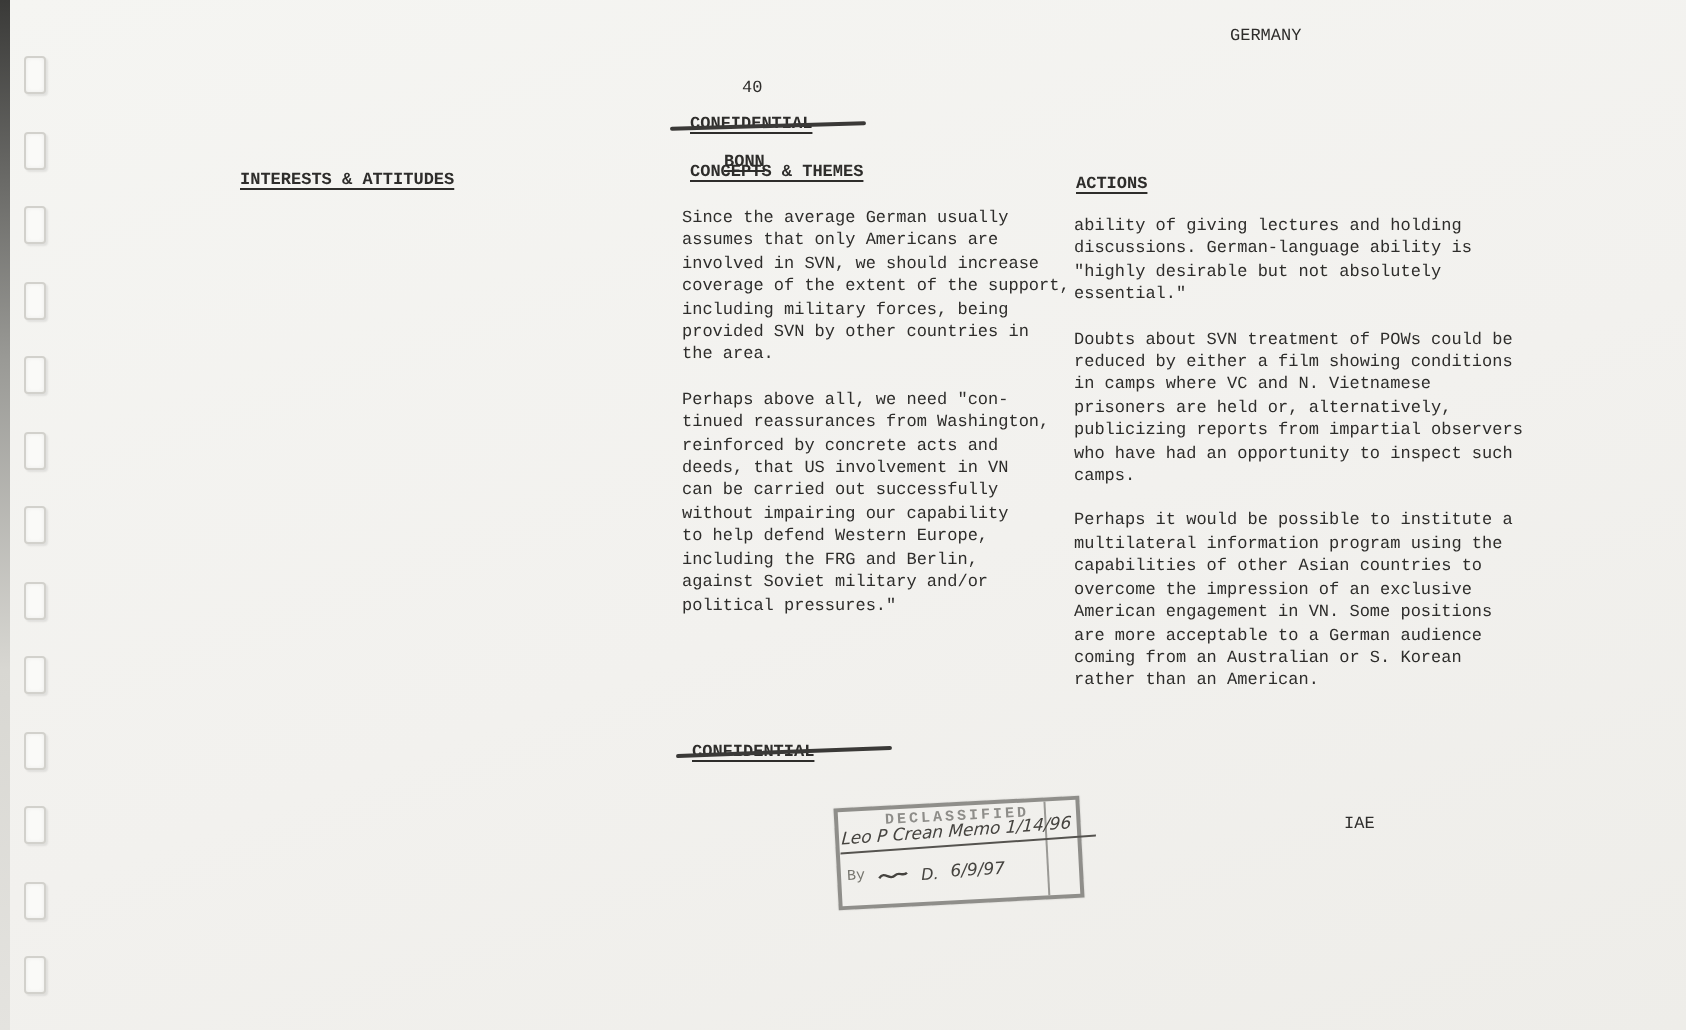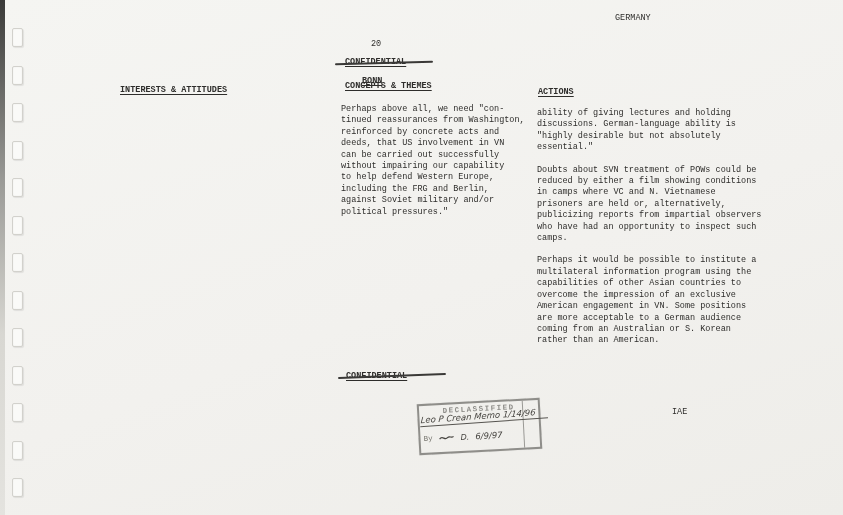--- a/index.html
+++ b/index.html
@@ -63,31 +63,38 @@
   <div class="hole" style="top:216px"></div>
   <div class="hole" style="top:253px"></div>
   <div class="hole" style="top:291px"></div>
   <div class="hole" style="top:328px"></div>
   <div class="hole" style="top:366px"></div>
   <div class="hole" style="top:403px"></div>
   <div class="hole" style="top:441px"></div>
   <div class="hole" style="top:478px"></div>
 
   <div class="t" style="left:615px;top:13px">GERMANY</div>
-  <div class="t" style="left:371px;top:39px">20</div>
+  <div class="t" style="left:371px;top:39px">40</div>
 
   <div class="t ul" style="left:345px;top:57px">CONFIDENTIAL</div>
   <div class="strike" style="left:335px;top:62px;width:98px;transform:rotate(-1.6deg)"></div>
 
   <div class="t ul" style="left:120px;top:85px">INTERESTS &amp; ATTITUDES</div>
   <div class="t ul" style="left:362px;top:76px">BONN</div>
   <div class="t ul" style="left:345px;top:81px">CONCEPTS &amp; THEMES</div>
   <div class="t ul" style="left:538px;top:87px">ACTIONS</div>
 
   <div class="col" style="left:341px;top:104px;width:205px">
+    <p class="para">Since the average German usually
+assumes that only Americans are
+involved in SVN, we should increase
+coverage of the extent of the support,
+including military forces, being
+provided SVN by other countries in
+the area.</p>
     <p class="para">Perhaps above all, we need "con-
 tinued reassurances from Washington,
 reinforced by concrete acts and
 deeds, that US involvement in VN
 can be carried out successfully
 without impairing our capability
 to help defend Western Europe,
 including the FRG and Berlin,
 against Soviet military and/or
 political pressures."</p>

